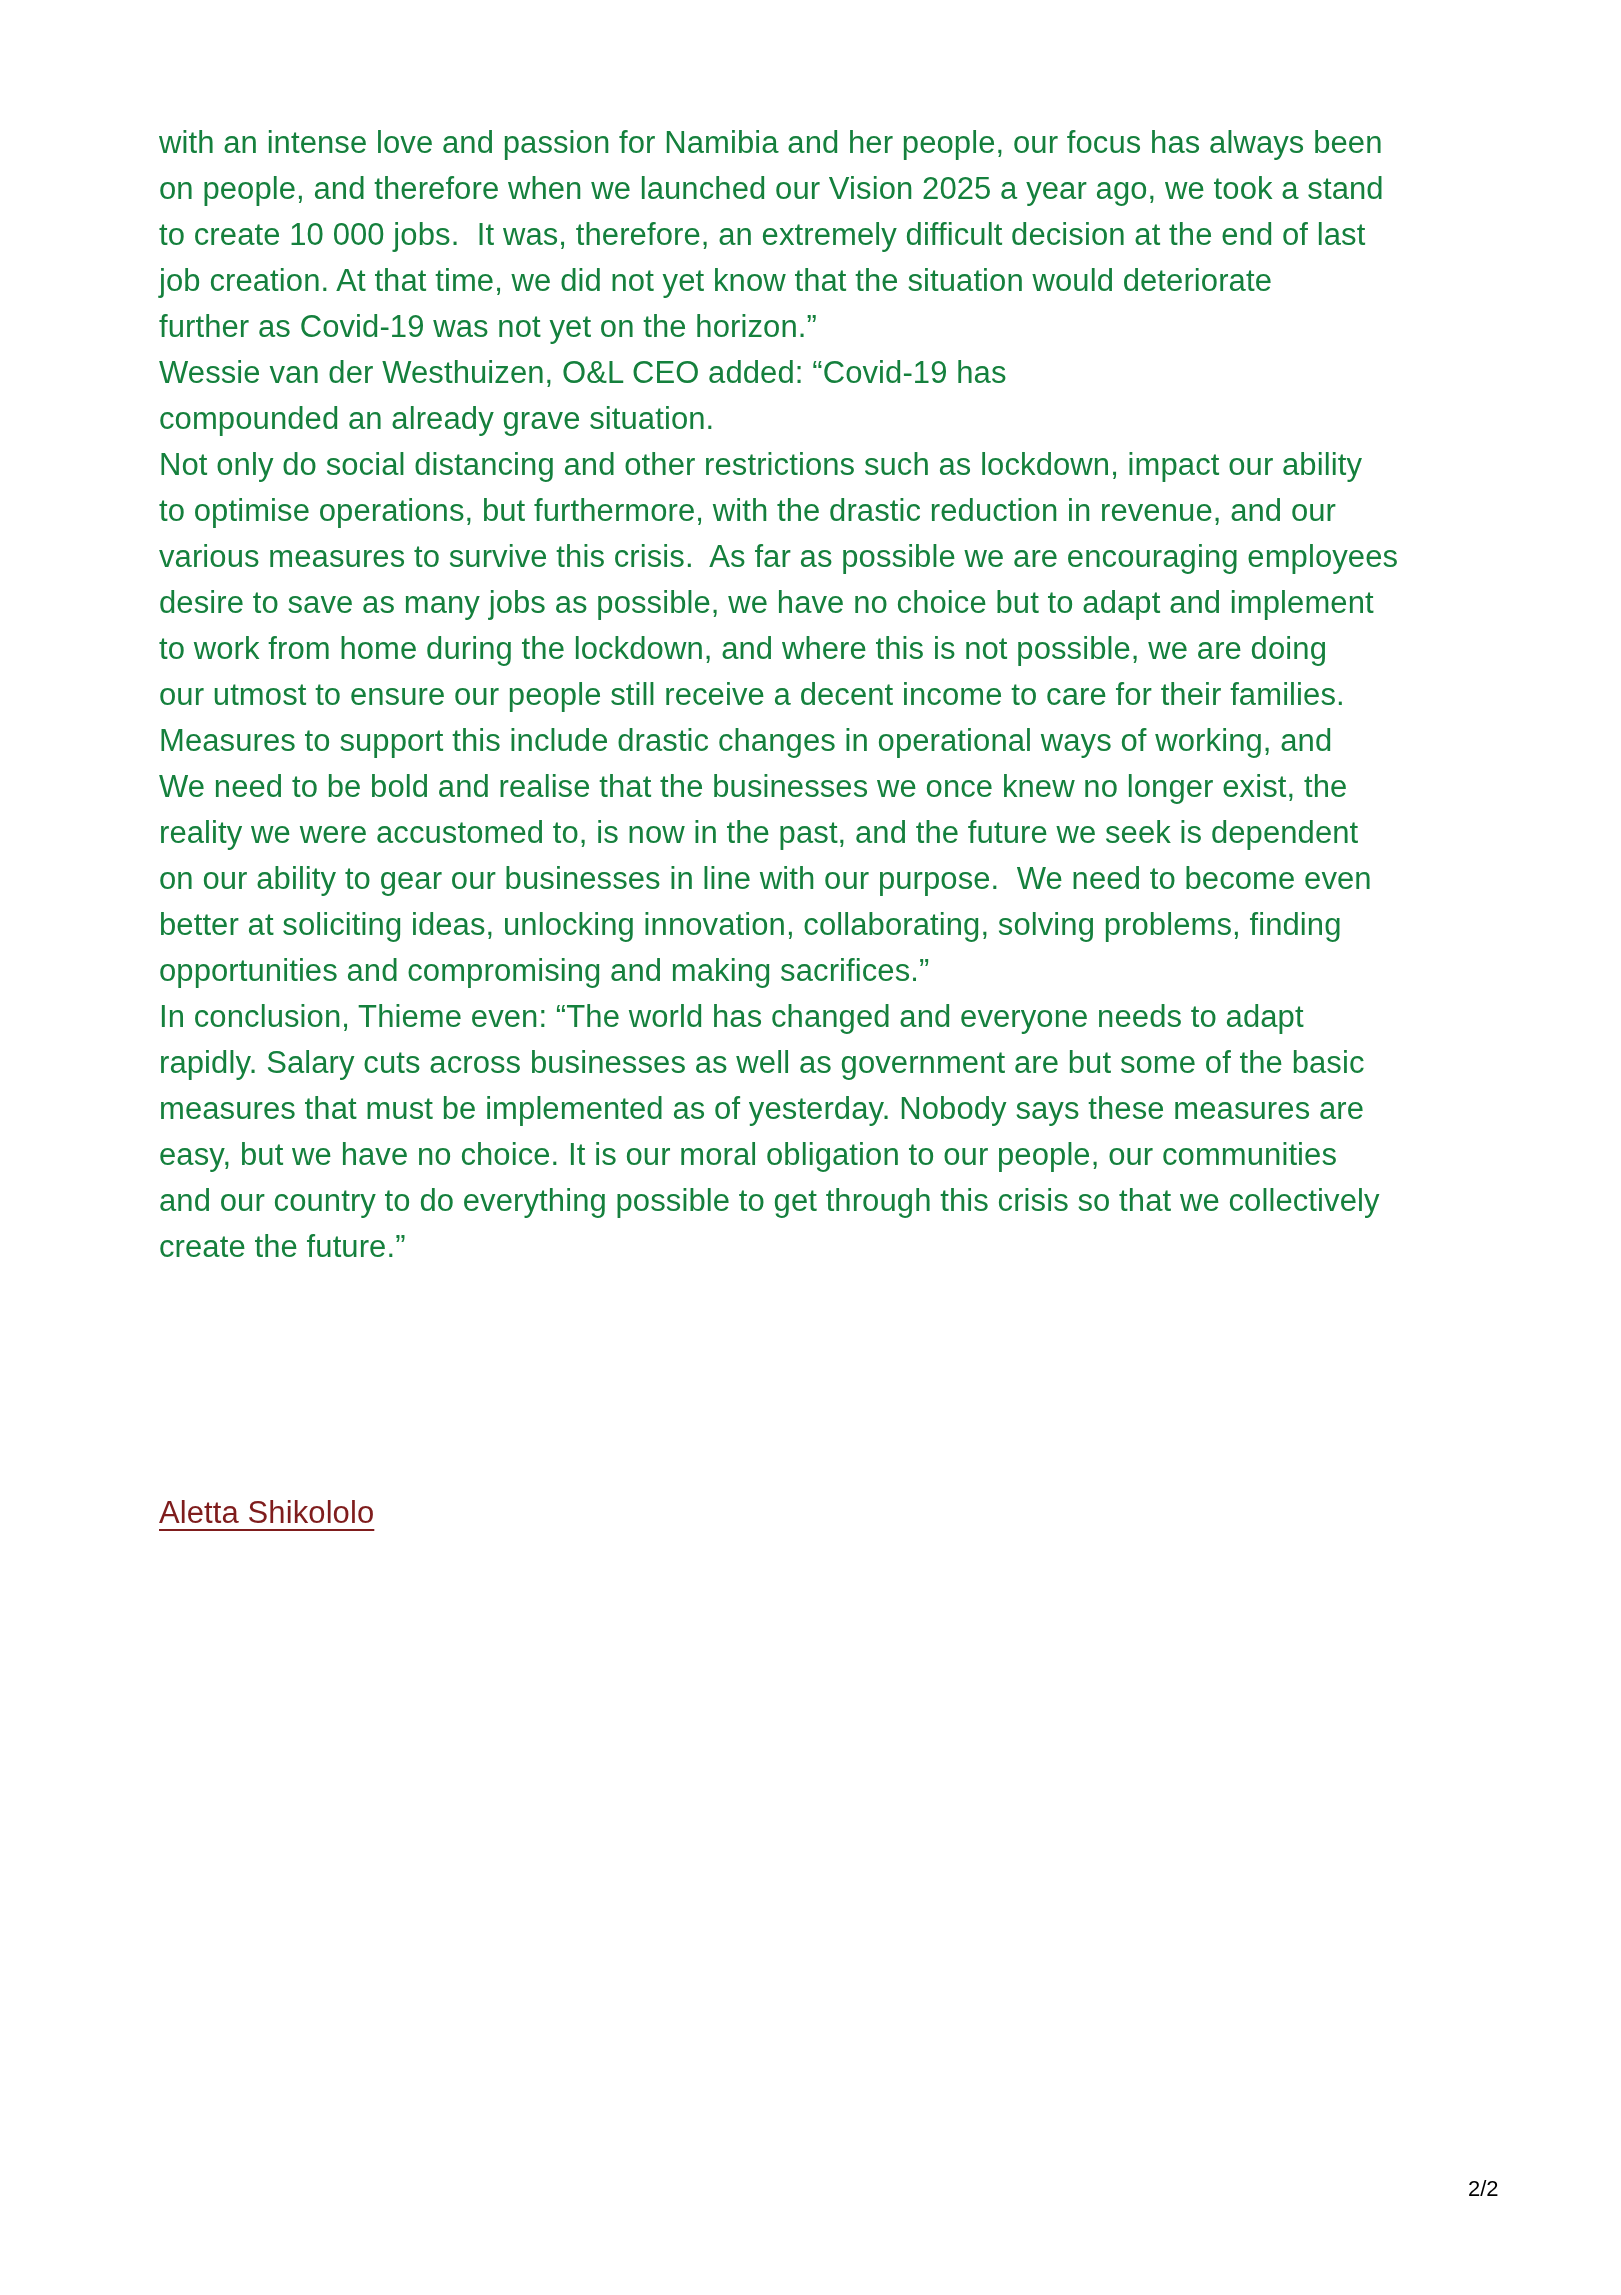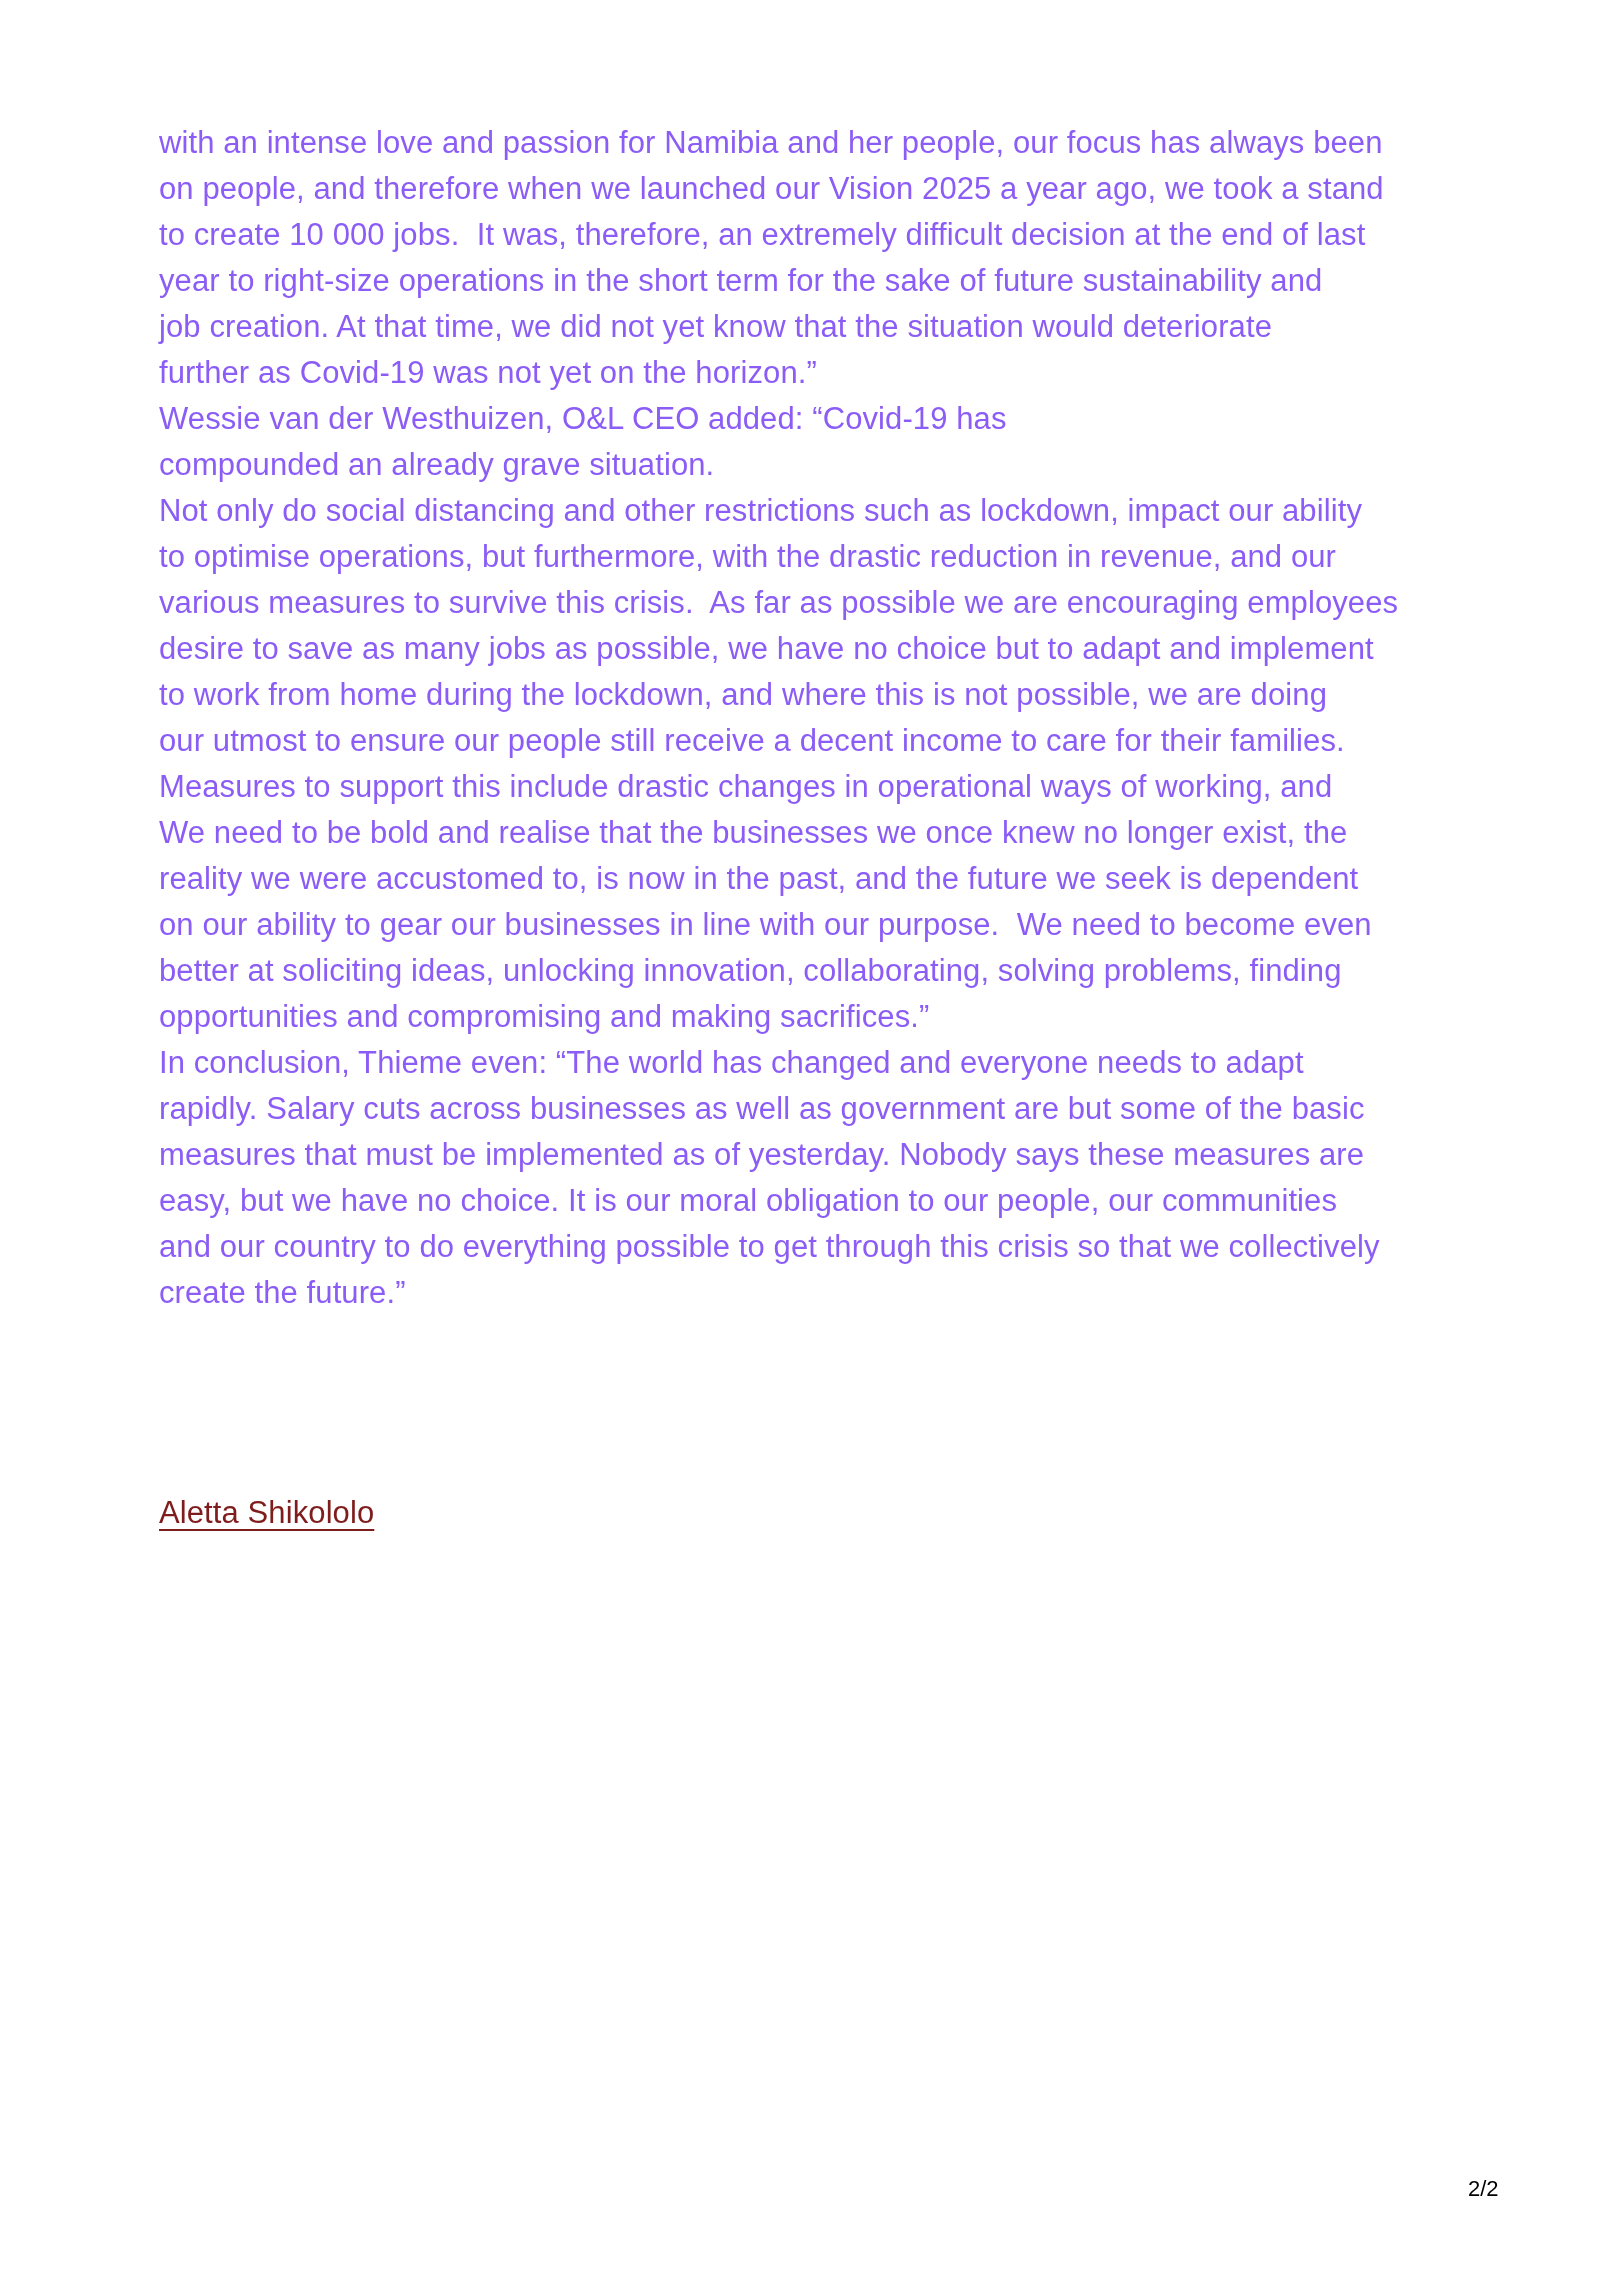--- a/index.html
+++ b/index.html
@@ -16,21 +16,21 @@
     inset: 0;
     background: #ffffff;
   }
   .body-text {
     position: absolute;
     left: 159px;
     top: 120px;
     width: 1350px;
     font-size: 31px;
     line-height: 46px;
-    color: #8b5cf6;
+    color: #15803d;
     letter-spacing: 0.1px;
   }
   .body-text .line {
     white-space: pre; 
   }
   .signature {
     position: absolute;
     left: 159px;
     top: 1490px;
     font-size: 31px;
@@ -52,21 +52,20 @@
 </style>
 </head>
 <body>
 
 <div class="page">
 
   <div class="body-text">
     <div class="line">with an intense love and passion for Namibia and her people, our focus has always been</div>
     <div class="line">on people, and therefore when we launched our Vision 2025 a year ago, we took a stand</div>
     <div class="line">to create 10 000 jobs.  It was, therefore, an extremely difficult decision at the end of last</div>
-    <div class="line">year to right-size operations in the short term for the sake of future sustainability and</div>
     <div class="line">job creation. At that time, we did not yet know that the situation would deteriorate</div>
     <div class="line">further as Covid-19 was not yet on the horizon.”</div>
     <div class="line">Wessie van der Westhuizen, O&amp;L CEO added: “Covid-19 has</div>
     <div class="line">compounded an already grave situation.</div>
     <div class="line">Not only do social distancing and other restrictions such as lockdown, impact our ability</div>
     <div class="line">to optimise operations, but furthermore, with the drastic reduction in revenue, and our</div>
     <div class="line">various measures to survive this crisis.  As far as possible we are encouraging employees</div>
     <div class="line">desire to save as many jobs as possible, we have no choice but to adapt and implement</div>
     <div class="line">to work from home during the lockdown, and where this is not possible, we are doing</div>
     <div class="line">our utmost to ensure our people still receive a decent income to care for their families.</div>

